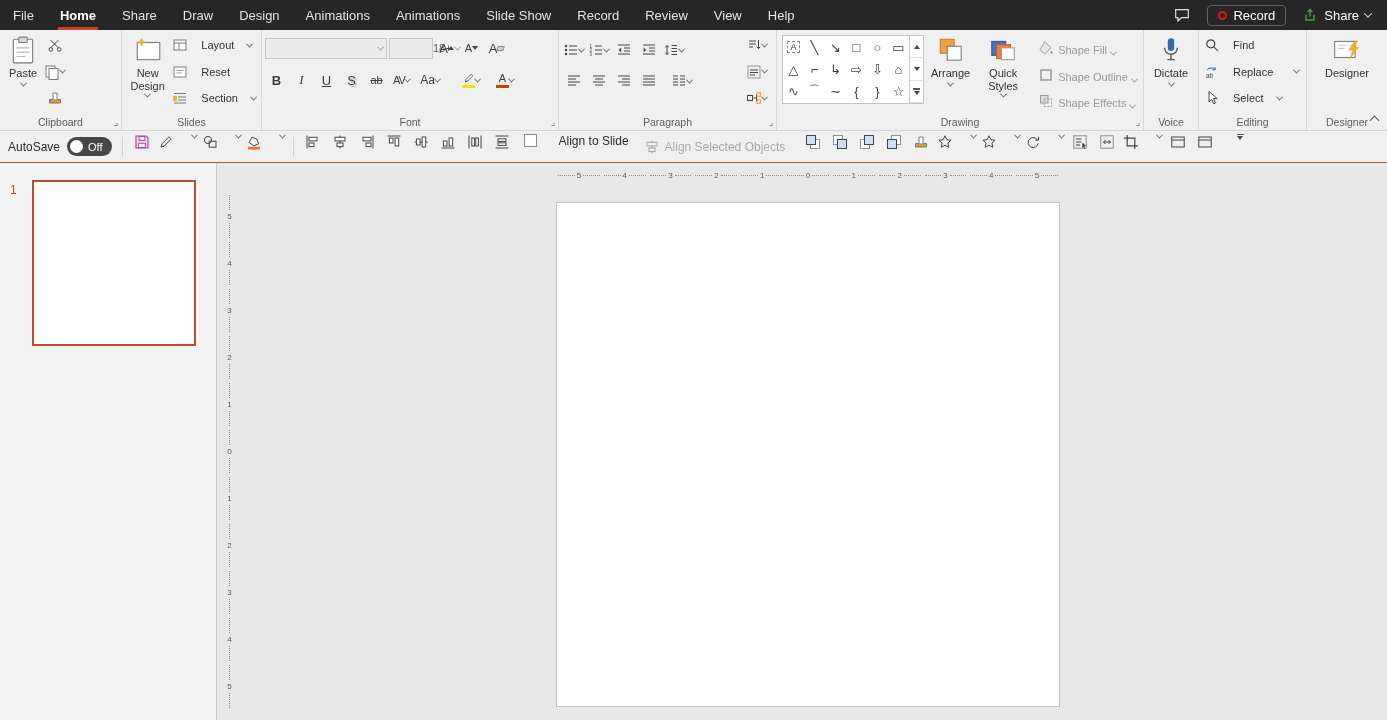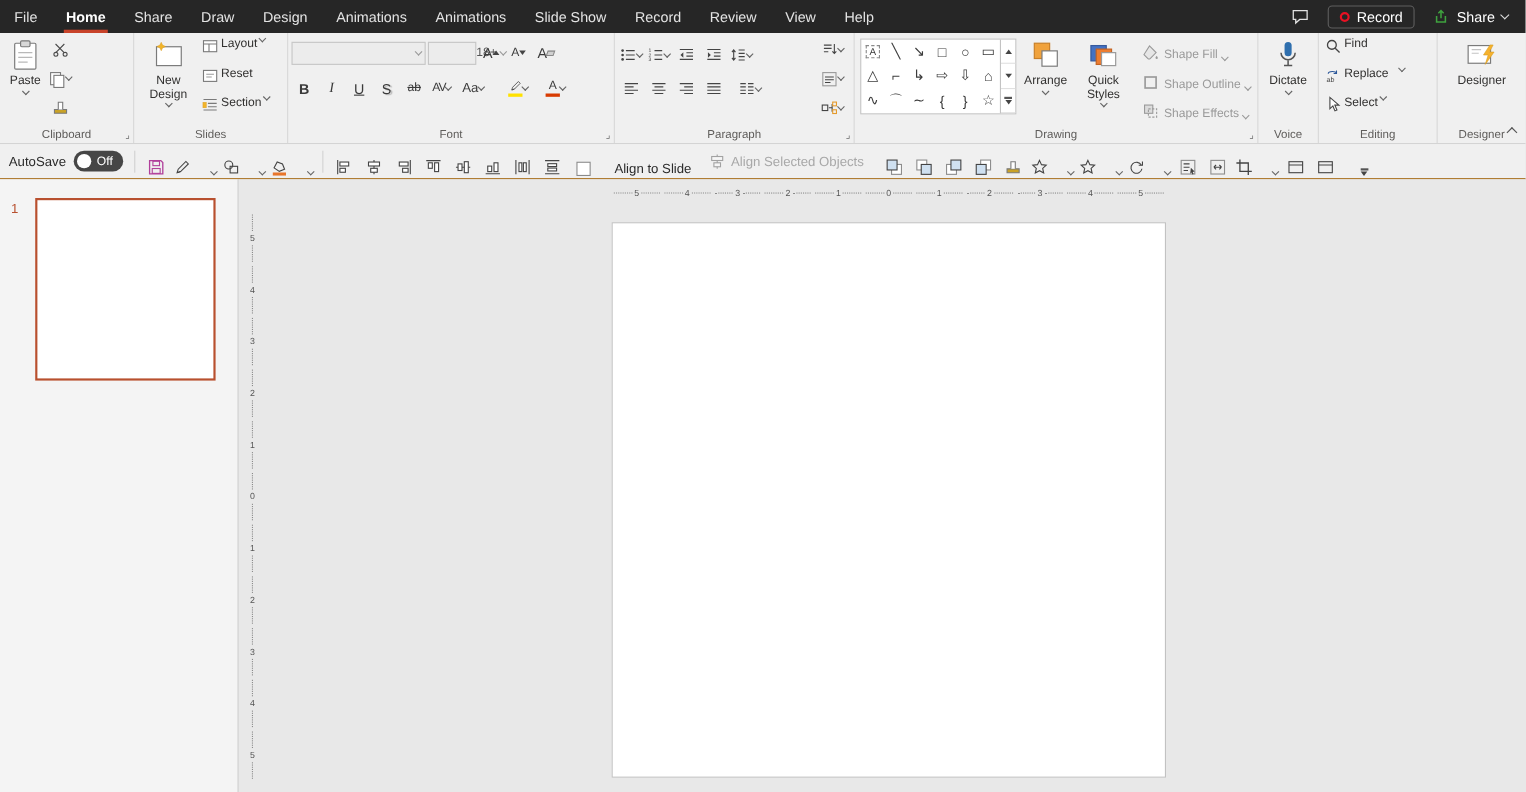--- a/index.html
+++ b/index.html
@@ -23,21 +23,21 @@
   .rgroup{display:flex;flex-direction:column;border-right:1px solid #d8d8d8;flex-shrink:0;}
   .rgroup-content{height:84px;display:flex;padding:2px 3px 0 3px;}
   .rgroup-label{height:17px;display:flex;align-items:center;justify-content:center;font-size:10.5px;color:#5f5d5b;position:relative;}
   .launcher{position:absolute;right:3px;bottom:3px;font-size:9px;color:#6a6a6a;line-height:1;}
   .rgroup-filler{flex:1;position:relative;}
   .collapse-chev{position:absolute;right:9px;bottom:6px;width:7px;height:7px;border-left:1.4px solid #555;border-top:1.4px solid #555;transform:rotate(45deg);}
 
   .bigbtn{display:flex;flex-direction:column;align-items:center;padding:3px 5px 0 5px;gap:2px;font-size:11px;color:#323130;text-align:center;line-height:1.15;}
   .bigbtn .biglabel{display:flex;flex-wrap:wrap;justify-content:center;align-items:center;max-width:46px;gap:1px;}
   .col3{display:flex;flex-direction:column;justify-content:space-between;padding:2px 0 4px 0;}
-  .smallbtn{display:flex;gap:2px;font-size:11px;color:#323130;height:22px;padding:0 2px;white-space:nowrap;}
+  .smallbtn{display:flex;align-items:center;gap:13px;font-size:11px;color:#323130;height:22px;padding:0 2px;white-space:nowrap;}
   .iconbtn{width:23px;height:22px;display:flex;align-items:center;justify-content:center;color:#3b3b3b;}
   .dd{width:5px;height:5px;border-right:1.2px solid #666;border-bottom:1.2px solid #666;transform:rotate(45deg) translate(-1px,-1px);flex:none;}
   .dd.gray{border-color:#9a9a9a;}
   .tri-up{width:0;height:0;border-left:3px solid transparent;border-right:3px solid transparent;border-bottom:4px solid #444;}
   .tri-down{width:0;height:0;border-left:3px solid transparent;border-right:3px solid transparent;border-top:4px solid #444;}
 
   .frow{display:flex;align-items:center;gap:2px;}
   .font-col{display:flex;flex-direction:column;gap:10px;padding-top:5px;}
   .combo{height:21px;background:#ececec;border:1px solid #c6c6c6;display:flex;align-items:center;font-size:11px;color:#555;padding:0 3px;gap:3px;}
   .combo .val{flex:1;margin-left:40px;}
@@ -67,21 +67,21 @@
 
   .ic12{width:12px;height:12px;flex:none;}
   .ic16{width:16px;height:16px;flex:none;}
   .ic18{width:18px;height:18px;flex:none;}
   .ic30{width:30px;height:30px;flex:none;}
   .rot90{transform:rotate(90deg);}
 
   
   .qat{height:32px;background:#f0f0f0;border-bottom:1px solid #a16207;display:flex;align-items:center;padding:0 8px;gap:1px;font-size:12px;color:#2b2b2b;flex-shrink:0;}
   .qat .sep{width:1px;height:20px;background:#d2d2d2;margin:0 5px;}
-  .qbtn{height:26px;min-width:26px;display:flex;align-items:flex-end;justify-content:center;gap:18px;padding:0 2px;}
+  .qbtn{height:26px;min-width:26px;display:flex;align-items:flex-start;justify-content:center;gap:18px;padding:0 2px;}
   .autosave{display:flex;align-items:center;gap:7px;margin-right:4px;}
   .toggle{background:#464646;border-radius:10px;height:19px;display:flex;align-items:center;padding:2px 9px 2px 3px;gap:5px;color:#fff;font-size:11px;}
   .knob{width:13px;height:13px;background:#fff;border-radius:50%;}
   .cb{width:13px;height:13px;border:1px solid #8a8a8a;background:#fff;flex:none;}
   .qlabel{margin-left:4px;}
   .disabled-cmd{display:flex;align-items:center;gap:5px;color:#a8a8a8;margin-left:12px;}
   .disabled-cmd svg{opacity:.45;}
 
   
   .workspace{flex:1;display:flex;min-height:0;}

